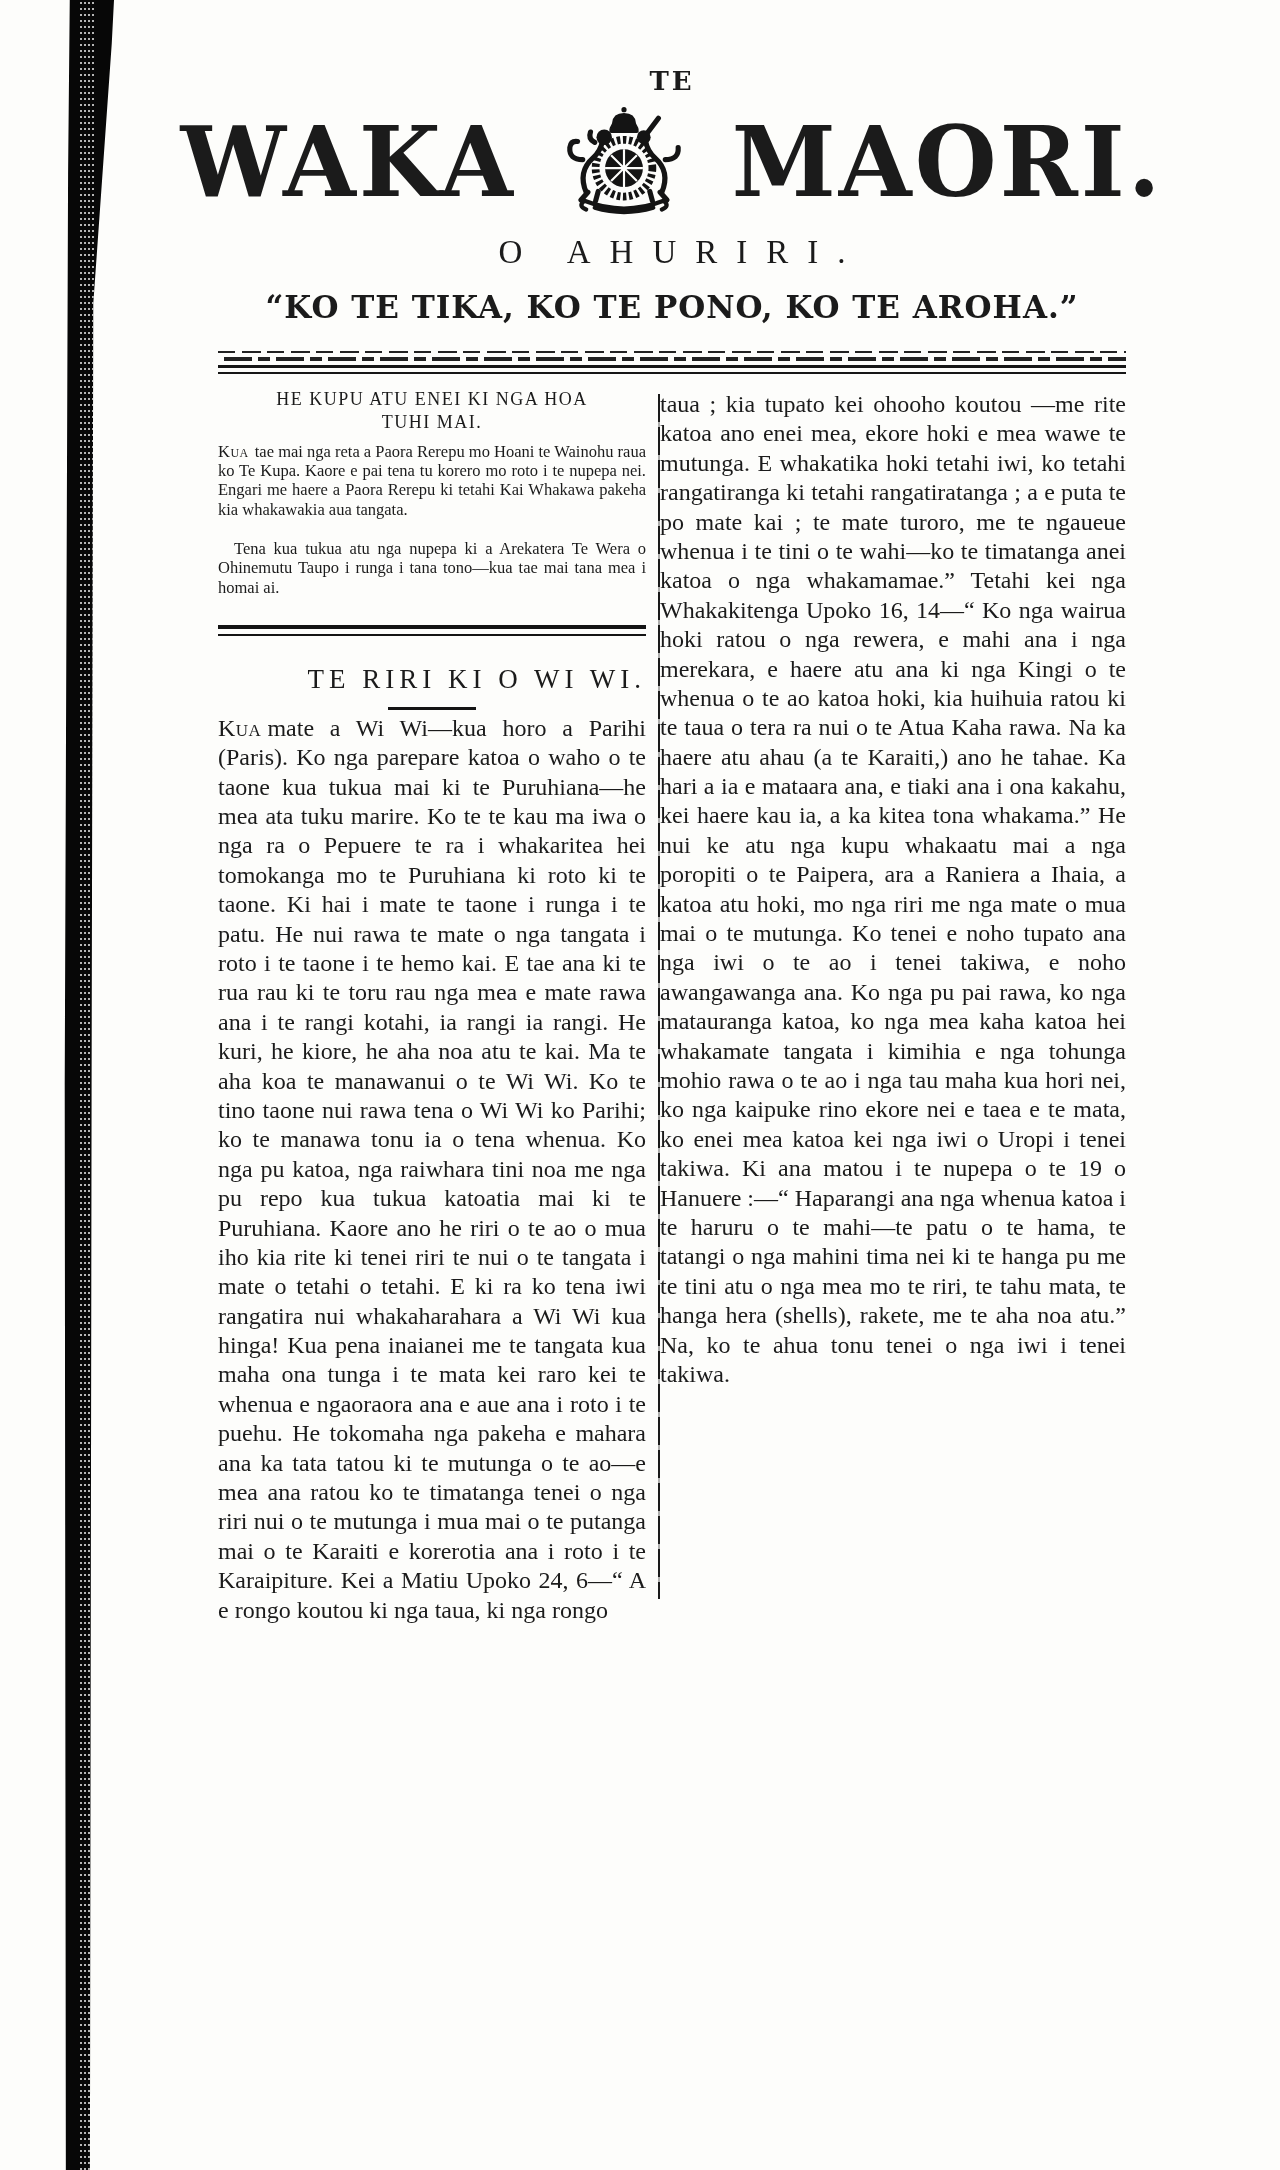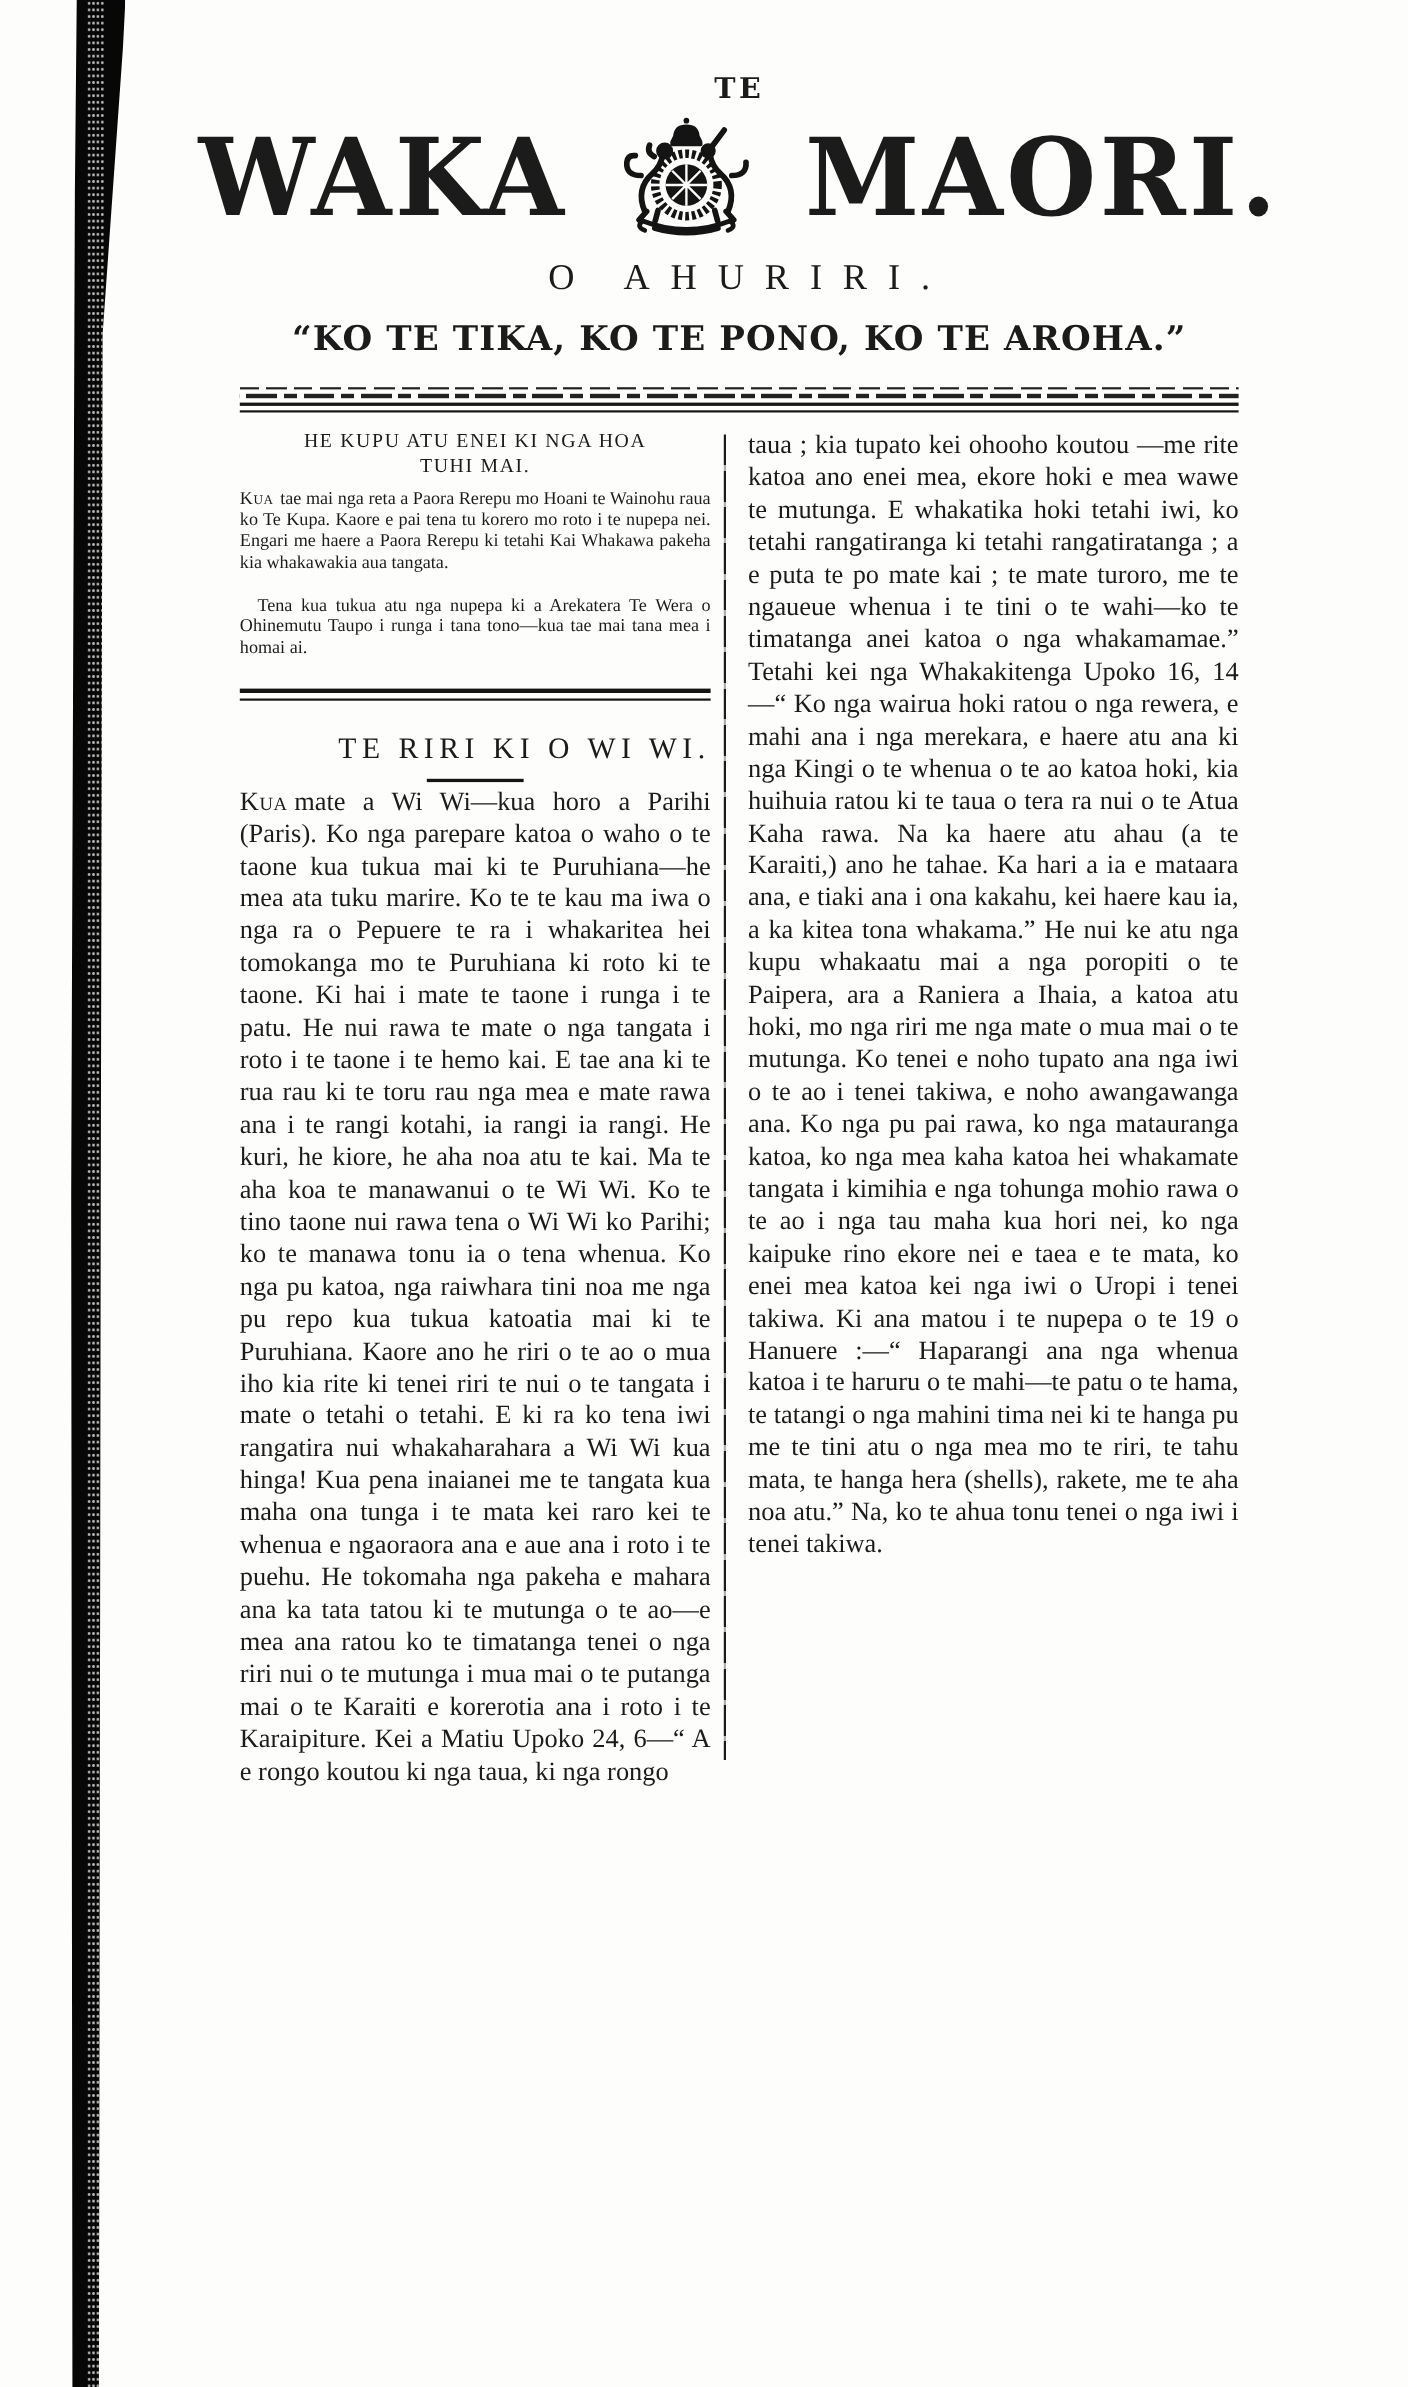--- a/index.html
+++ b/index.html
@@ -44,21 +44,21 @@
   .rule-double { height:4px; border-top:3px solid #161616; border-bottom:2px solid #161616; margin-top:4px; }
 
   .dateline { display:flex; justify-content:space-between; align-items:baseline;
     font-size:23px; margin:10px 4px 8px 4px; }
 
   
   .columns { display:flex; align-items:stretch; margin-top:14px; }
   .col-left  { width:428px; padding-right:12px; }
   .col-divider { width:2px; margin:6px 0 26px 0;
     background:repeating-linear-gradient(180deg,#1a1a1a 0 28px, rgba(26,26,26,.35) 28px 33px); }
-  .col-right { flex:1; padding-left:20px; }
+  .col-right { flex:1; }
 
   .notice-heading { text-align:center; font-size:18px; letter-spacing:1.5px;
     line-height:1.3; white-space:pre-line; }
   .notice { margin-top:7px; }
   .notice p { margin:0; font-size:16.5px; line-height:1.17; text-align:justify; }
   .notice p + p { text-indent:16px; margin-top:20px; }
 
   .section-divider { margin-top:28px; height:5px; border-top:4px solid #141414; border-bottom:2px solid #141414; }
 
   .article-heading { margin-top:28px; text-align:right; font-size:27px; letter-spacing:5px; }

